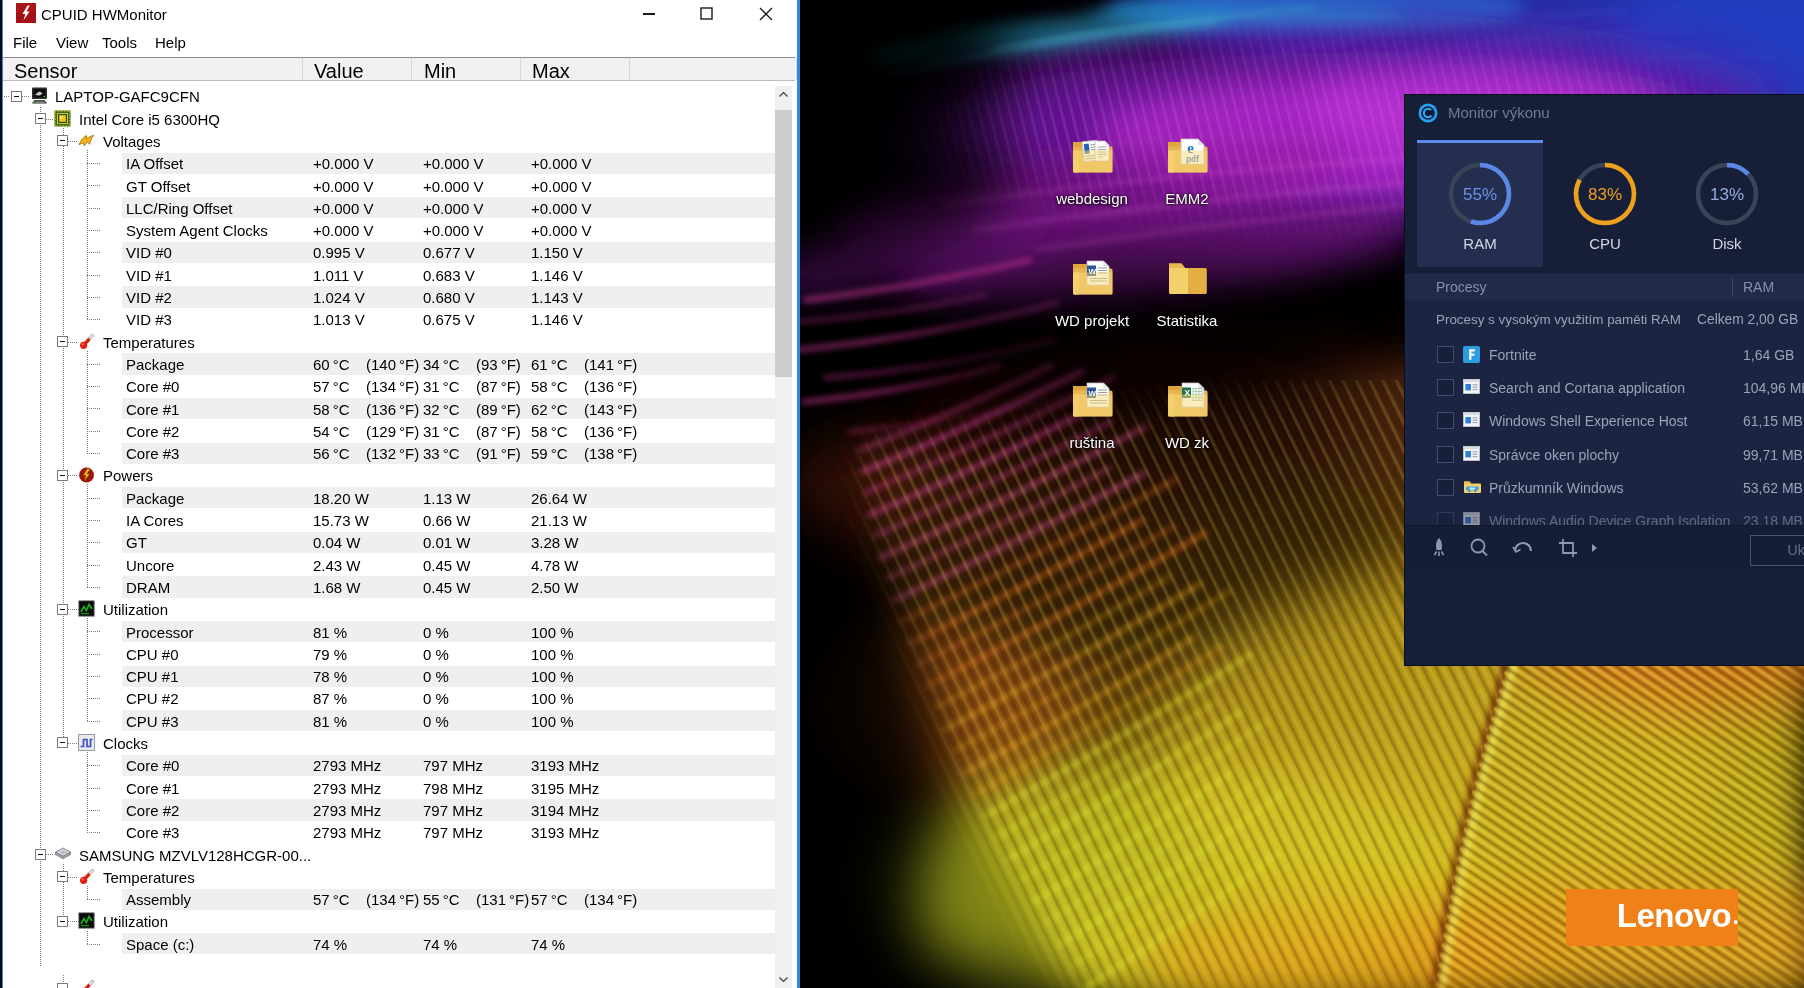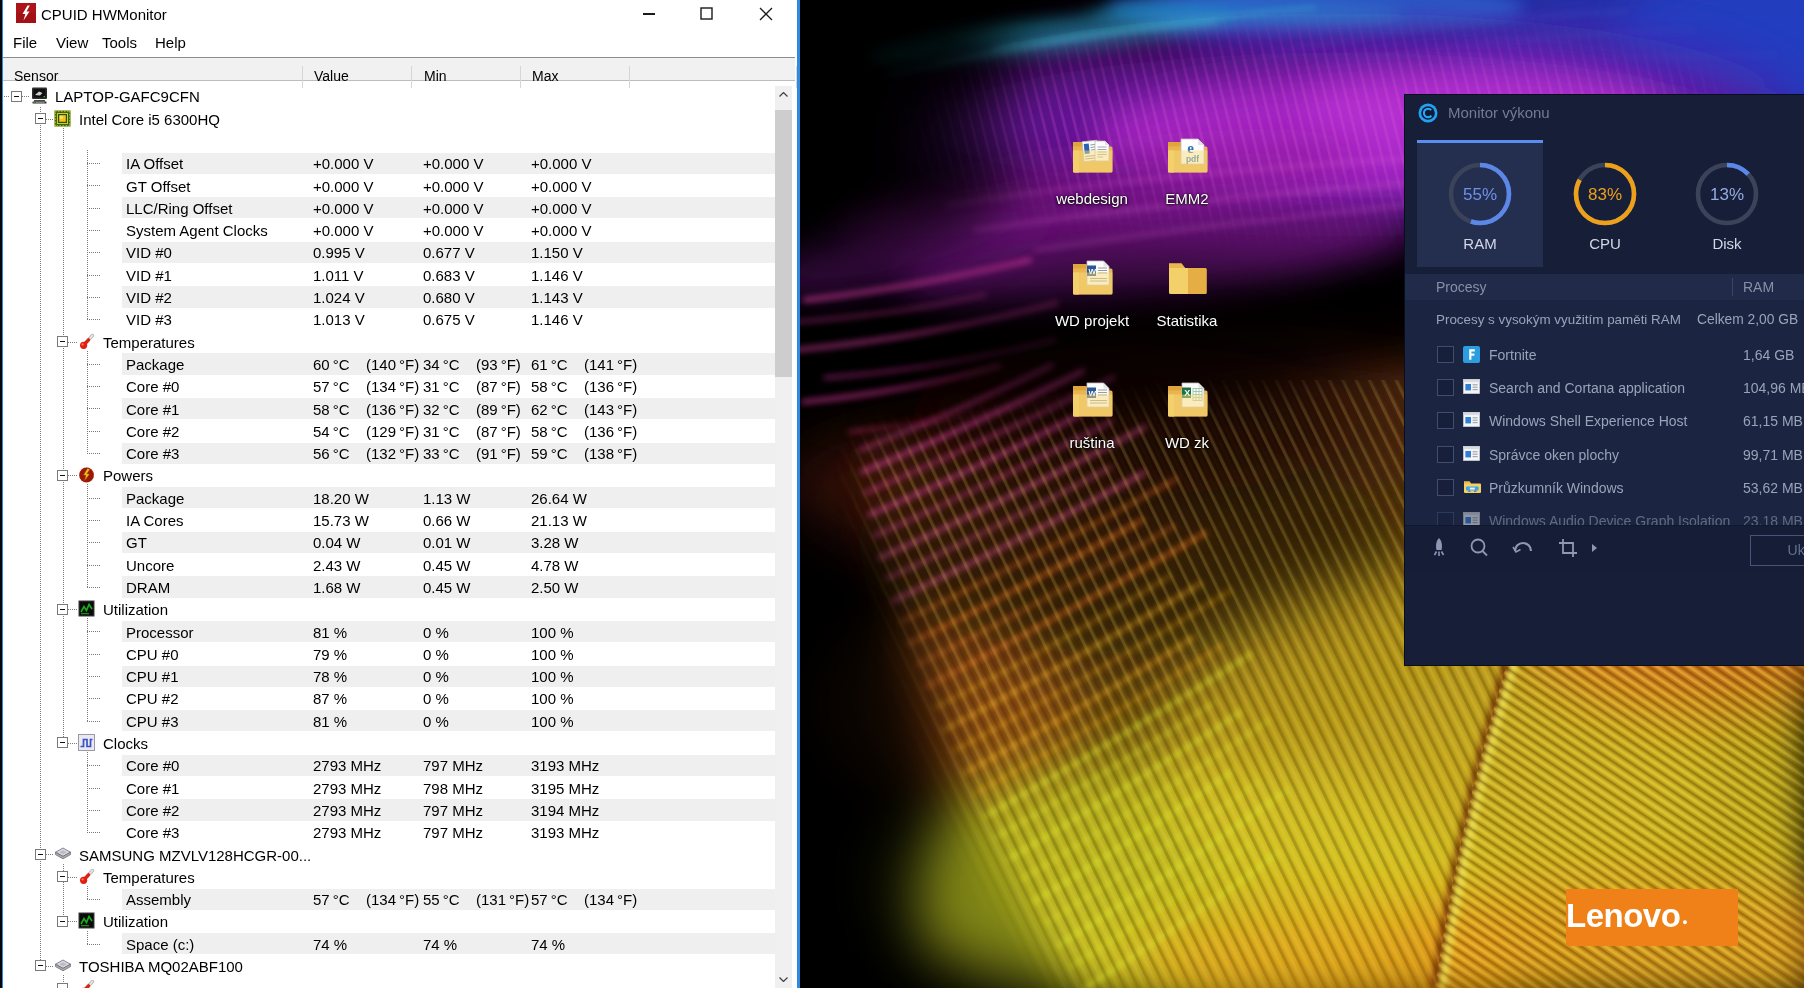--- a/index.html
+++ b/index.html
@@ -1,33 +1,33 @@
 <!DOCTYPE html>
 <html><head><meta charset="utf-8"><style>
 *{margin:0;padding:0;box-sizing:border-box}
 html,body{width:1804px;height:988px;overflow:hidden;background:#000}
 body{font-family:"Liberation Sans",sans-serif;position:relative}
 #wall{position:absolute;left:795px;top:0;width:1009px;height:988px;background:#000}
 .dic{position:absolute;width:48px;height:48px}
 .dlb{position:absolute;width:140px;text-align:center;color:#fff;font-size:15px;text-shadow:0 1px 3px rgba(0,0,0,0.95),0 0 2px rgba(0,0,0,0.9)}
-#lenovo{position:absolute;left:1566px;top:889px;width:172px;height:57px;background:#f08018;color:#fff;font-size:33px;font-weight:bold;text-align:left;line-height:54px;letter-spacing:-0.5px}
+#lenovo{position:absolute;left:1566px;top:889px;width:172px;height:57px;background:#f08018;color:#fff;font-size:33px;font-weight:bold;text-align:right;line-height:54px;letter-spacing:-0.5px}
 #lenovo span{font-size:9px;vertical-align:2px;margin-left:2px}
 
 #hwm{position:absolute;left:0;top:0;width:800px;height:988px;background:#fff;color:#000}
 #bl1{position:absolute;left:0;top:0;width:1.5px;height:988px;background:#06080a}
 #bl2{position:absolute;left:1.5px;top:0;width:1.5px;height:988px;background:#2e8ae0}
 #br1{position:absolute;left:796.5px;top:0;width:3.5px;height:988px;background:#2e8ae0}
 #tbar{position:absolute;left:3px;top:0;width:793px;height:31px;background:#fff}
 #appico{position:absolute;left:13px;top:3px}
 #ttxt{position:absolute;left:38px;top:6px;font-size:15px}
 .wbtn{position:absolute}
 #menu{position:absolute;left:0;top:31px;width:793px;height:26px;background:#fff;font-size:15px}
 #menu span{position:absolute;top:3px}
 #chead{position:absolute;left:2px;top:57px;width:793px;height:24px;background:#f1f1f1;border-top:1px solid #8e8e8e;border-bottom:1px solid #bdbdbd}
-.hcell{position:absolute;top:8px;height:22px;border-right:1px solid #d6d6d6;font-size:14px}
+.hcell{position:absolute;top:0;height:22px;border-right:1px solid #d6d6d6;font-size:20px}
 .hcell span{position:absolute;top:2px}
 #tree{position:absolute;left:0;top:0;width:775px;height:988px;font-size:15px}
 .trow{position:absolute;left:0;width:670px;height:22.3px}
 .stripe{position:absolute;left:122px;width:653px;height:21.3px;background:#efefef}
 .ct{position:absolute;top:50%;transform:translateY(-50%);white-space:nowrap}
 .trow .ct{top:11.15px}
 .tic{position:absolute;top:2px}
 .tic svg{display:block}
 .exp{position:absolute;top:5.6px;width:11px;height:11px;background:#fff;border:1px solid #7a7a7a}
 .mi{position:absolute;left:2px;top:4px;width:5px;height:1px;background:#111}
@@ -539,20 +539,32 @@
         <div class="tic" style="left:54px">
           <svg width="17" height="17" viewBox="0 0 17 17">
             <rect x="0.5" y="0.5" width="16" height="16" fill="#2f6d25"></rect>
             <rect x="1" y="1" width="15" height="15" fill="none" stroke="#d9b91f" stroke-width="1.6" stroke-dasharray="1.5 1.5"></rect>
             <rect x="3.5" y="3.5" width="10" height="10" fill="#225418" stroke="#e4c31f" stroke-width="1"></rect>
             <rect x="5.2" y="5.2" width="6.6" height="6.6" fill="#f2c41d"></rect>
             <rect x="5.8" y="5.8" width="3" height="3" fill="#f8df6a"></rect>
           </svg>
         </div>
       </div>
+      <div class="trow" style="top:129.8px">
+        <div class="ct lb" style="left:103px">Voltages</div>
+        <div class="exp" style="left:57px">
+          <div class="mi"></div>
+        </div>
+        <div class="hd" style="left:68px;width:9px"></div>
+        <div class="tic" style="left:78px">
+          <svg width="18" height="16" viewBox="0 0 18 16">
+            <path d="M1,12.5 C3.5,7.5 5.5,5 8.6,3.6 L8.2,7.2 C10.5,5.2 12.5,4.2 15.6,3.4 C13.5,6.5 12.2,9.2 11.6,12.2 L9.2,9.8 C8,11.2 7.2,12.3 6.6,13.8 L4.9,10.9 C3.6,11.6 2.6,12 1,12.5 Z" fill="#f6b31b" stroke="#936b00" stroke-width="0.8"></path>
+          </svg>
+        </div>
+      </div>
       <div class="stripe" style="top:152.6px"></div>
       <div class="trow" style="top:152.1px">
         <div class="ct lb" style="left:126px">IA Offset</div>
         <div class="ct" style="left:313px">+0.000 V</div>
         <div class="ct" style="left:423px">+0.000 V</div>
         <div class="ct" style="left:531px">+0.000 V</div>
         <div class="hd" style="left:87px;width:13px"></div>
       </div>
       <div class="trow" style="top:174.4px">
         <div class="ct lb" style="left:126px">GT Offset</div>
@@ -880,34 +892,20 @@
         </div>
       </div>
       <div class="stripe" style="top:933.1px"></div>
       <div class="trow" style="top:932.6px">
         <div class="ct lb" style="left:126px">Space (c:)</div>
         <div class="ct" style="left:313px">74 %</div>
         <div class="ct" style="left:423px">74 %</div>
         <div class="ct" style="left:531px">74 %</div>
         <div class="hd" style="left:87px;width:13px"></div>
       </div>
-      <div class="trow" style="top:954.9px">
-        <div class="ct lb" style="left:79px">TOSHIBA MQ02ABF100</div>
-        <div class="exp" style="left:35px">
-          <div class="mi"></div>
-        </div>
-        <div class="hd" style="left:46px;width:8px"></div>
-        <div class="tic" style="left:54px">
-          <svg width="18" height="17" viewBox="0 0 18 17">
-            <path d="M9,3 L16.5,7.2 L9,11.4 L1.5,7.2 Z" fill="#d8d8de" stroke="#6e6e78" stroke-width="0.8"></path>
-            <path d="M1.5,7.2 L9,11.4 L16.5,7.2 L16.5,9.6 L9,13.8 L1.5,9.6 Z" fill="#a9a9b2" stroke="#6e6e78" stroke-width="0.8"></path>
-            <path d="M9,5.2 L12.8,7.2 L9,9.2 L5.2,7.2 Z" fill="#bcbcc4"></path>
-          </svg>
-        </div>
-      </div>
       <div class="trow" style="top:977.2px">
         <div class="exp" style="left:57px">
           <div class="mi"></div>
         </div>
         <div class="tic" style="left:78px">
           <svg width="18" height="18" viewBox="0 0 18 18">
             <line x1="14.5" y1="2.5" x2="7" y2="10.5" stroke="#b9b9b9" stroke-width="3.4" stroke-linecap="round"></line>
             <line x1="14.5" y1="2.5" x2="7" y2="10.5" stroke="#e9e9e9" stroke-width="1.6" stroke-linecap="round"></line>
             <line x1="10.6" y1="6.8" x2="6.8" y2="10.8" stroke="#e02010" stroke-width="3.2" stroke-linecap="round"></line>
             <circle cx="5.6" cy="12.3" r="3.6" fill="#e02010"></circle>

